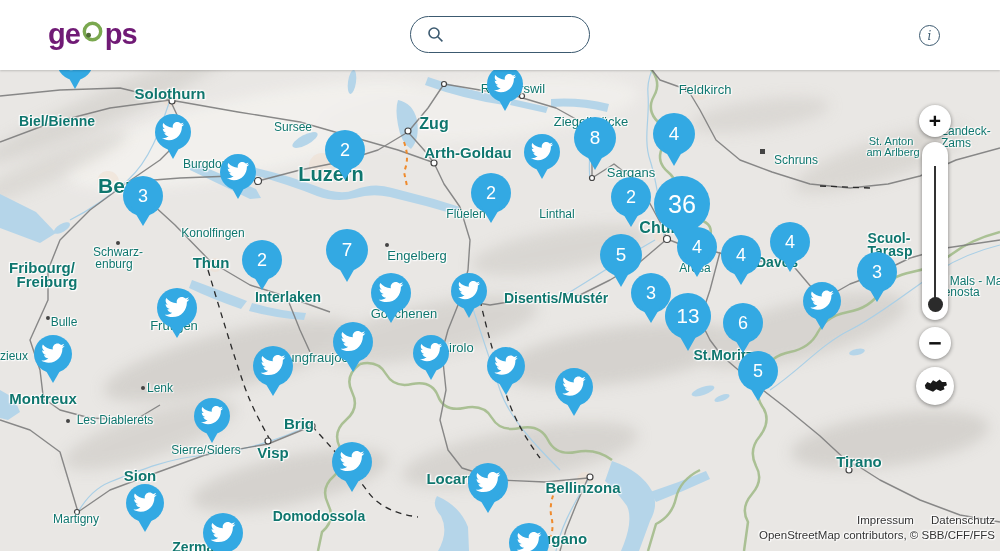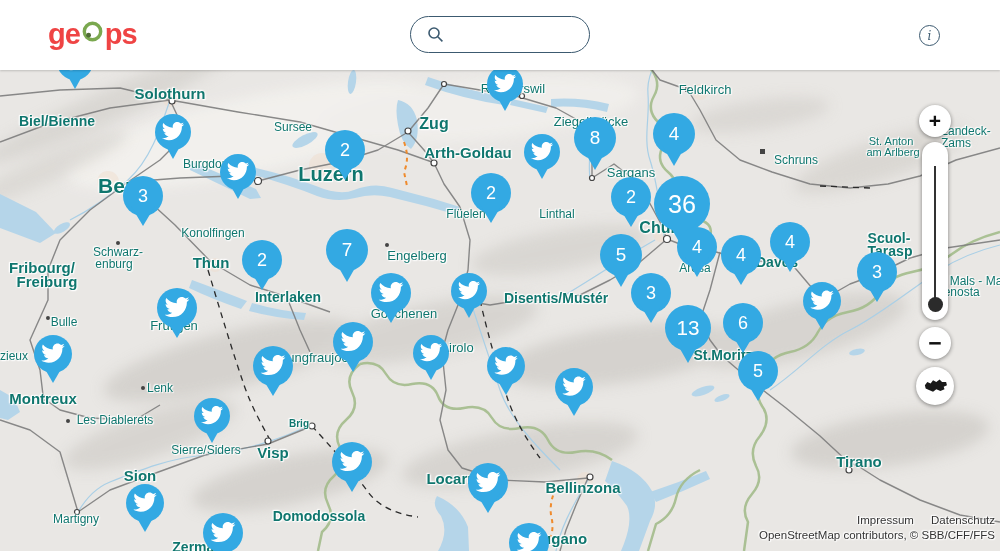--- a/index.html
+++ b/index.html
@@ -22,21 +22,21 @@
        border:0.30em solid transparent;border-top:0.50em solid var(--marker);border-bottom:0;}
   .pin .num{position:absolute;inset:0;display:flex;align-items:center;justify-content:center;
        color:#fff;font-size:0.45em;z-index:1;}
   .pin .bird{position:absolute;left:50%;top:50%;width:0.62em;height:0.62em;
        transform:translate(-50%,-54%);fill:#fff;z-index:1;}
 
   
   .header{position:absolute;left:0;top:0;width:1000px;height:70px;background:#fff;
           box-shadow:0 1px 2px rgba(0,0,0,.18);z-index:20;}
   .logo{position:absolute;left:48px;top:19px;display:flex;align-items:flex-end;
-        font-weight:bold;font-size:29px;color:#ef4444;letter-spacing:-1px;line-height:1;}
+        font-weight:bold;font-size:29px;color:#701a75;letter-spacing:-1px;line-height:1;}
   .logo .o-icon{display:inline-block;margin:0 1px 1px 1px;}
   .search-box{position:absolute;left:410px;top:16px;width:180px;height:37px;
         border:1px solid var(--accent);border-radius:19px;background:#fff;
         display:flex;align-items:center;box-sizing:border-box;padding:0 12px 0 16px;}
   .search-box input{flex:1;border:0;outline:0;font-size:13px;color:#333;background:transparent;
         font-family:"Liberation Sans",sans-serif;min-width:0;}
   .search-box input::placeholder{color:#9aa0a6;}
   .info-btn{position:absolute;left:919px;top:25px;width:21px;height:21px;border-radius:50%;
         border:1.6px solid var(--accent);box-sizing:border-box;display:flex;align-items:center;
         justify-content:center;color:var(--accent);font-size:12px;font-family:"DejaVu Serif",serif;
@@ -234,21 +234,21 @@
       <div class="map-label" style="left: 2px; top: 356px; font-size: 12px;">Palézieux</div>
       <div class="map-label b" style="left: 43px; top: 398px; font-size: 15px;">Montreux</div>
       <div class="map-label" style="left: 115px; top: 420px; font-size: 12px;">Les Diablerets</div>
       <div class="map-label" style="left: 160px; top: 388px; font-size: 12px;">Lenk</div>
       <div class="map-label" style="left: 174px; top: 325px; font-size: 13px;">Frutigen</div>
       <div class="map-label b" style="left: 140px; top: 475px; font-size: 15px;">Sion</div>
       <div class="map-label" style="left: 76px; top: 519px; font-size: 12px;">Martigny</div>
       <div class="map-label b" style="left: 198px; top: 547px; font-size: 14px;">Zermatt</div>
       <div class="map-label" style="left: 206px; top: 450px; font-size: 12px;">Sierre/Siders</div>
       <div class="map-label b" style="left: 273px; top: 452px; font-size: 15px;">Visp</div>
-      <div class="map-label b" style="left: 299px; top: 423px; font-size: 10px;">Brig</div>
+      <div class="map-label b" style="left: 299px; top: 423px; font-size: 15px;">Brig</div>
       <div class="map-label b" style="left: 319px; top: 516px; font-size: 14px;">Domodossola</div>
       <div class="map-label b" style="left: 288px; top: 297px; font-size: 14px;">Interlaken</div>
       <div class="map-label" style="left: 318px; top: 357px; font-size: 13px;">Jungfraujoch</div>
       <div class="map-label" style="left: 417px; top: 255px; font-size: 13px;">Engelberg</div>
       <div class="map-label" style="left: 404px; top: 313px; font-size: 13px;">Göschenen</div>
       <div class="map-label" style="left: 457px; top: 347px; font-size: 13px;">Airolo</div>
       <div class="map-label b" style="left: 331px; top: 174px; font-size: 20px;">Luzern</div>
       <div class="map-label" style="left: 293px; top: 127px; font-size: 12px;">Sursee</div>
       <div class="map-label b" style="left: 434px; top: 124px; font-size: 16px;">Zug</div>
       <div class="map-label b" style="left: 468px; top: 152px; font-size: 15px;">Arth-Goldau</div>
@@ -419,21 +419,21 @@
   </div>
       <div class="pin" style="left: 741px; top: 255px; font-size: 40px;">
     <span class="num">4</span>
   </div>
       <div class="pin" style="left: 790px; top: 242px; font-size: 40px;">
     <span class="num">4</span>
   </div>
       <div class="pin" style="left: 651px; top: 293px; font-size: 40px;">
     <span class="num">3</span>
   </div>
-      <div class="pin" style="left: 688px; top: 328px; font-size: 46px;">
+      <div class="pin" style="left: 688px; top: 316px; font-size: 46px;">
     <span class="num">13</span>
   </div>
       <div class="pin" style="left: 743px; top: 323px; font-size: 40px;">
     <span class="num">6</span>
   </div>
       <div class="pin" style="left: 758px; top: 371px; font-size: 40px;">
     <span class="num">5</span>
   </div>
       <div class="pin" style="left: 877px; top: 272px; font-size: 40px;">
     <span class="num">3</span>

